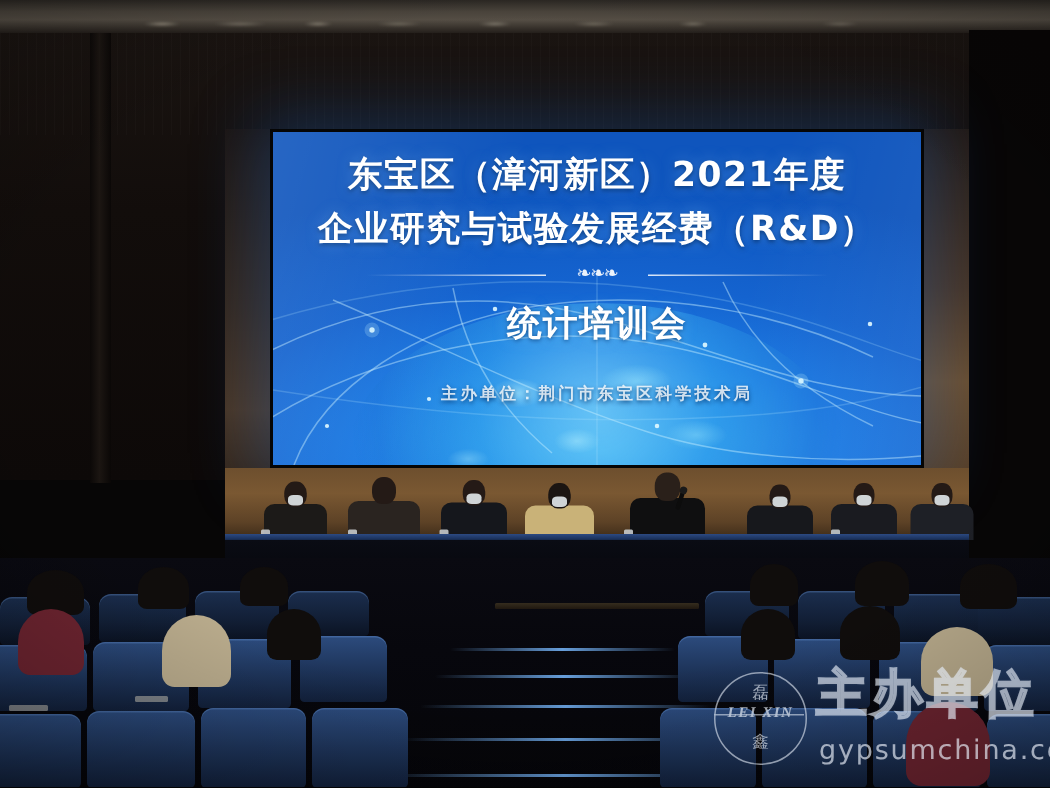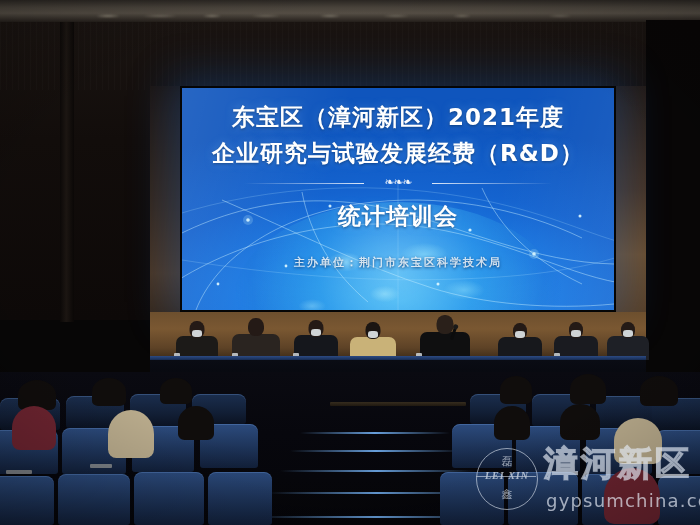--- a/index.html
+++ b/index.html
@@ -458,17 +458,17 @@
 
   <div class="vignette"></div>
 
   <div class="watermark">
     <div class="wm-circle">
       <div class="cn-top">磊</div>
       <div class="bar"></div>
       <div class="latin">LEI XIN</div>
       <div class="cn-bot">鑫</div>
     </div>
-    <div class="wm-cn-big">漳河新区</div>
+    <div class="wm-cn-big">主办单位</div>
     <div class="wm-url">gypsumchina.com</div>
   </div>
 
 </div>
 
 </body></html>

